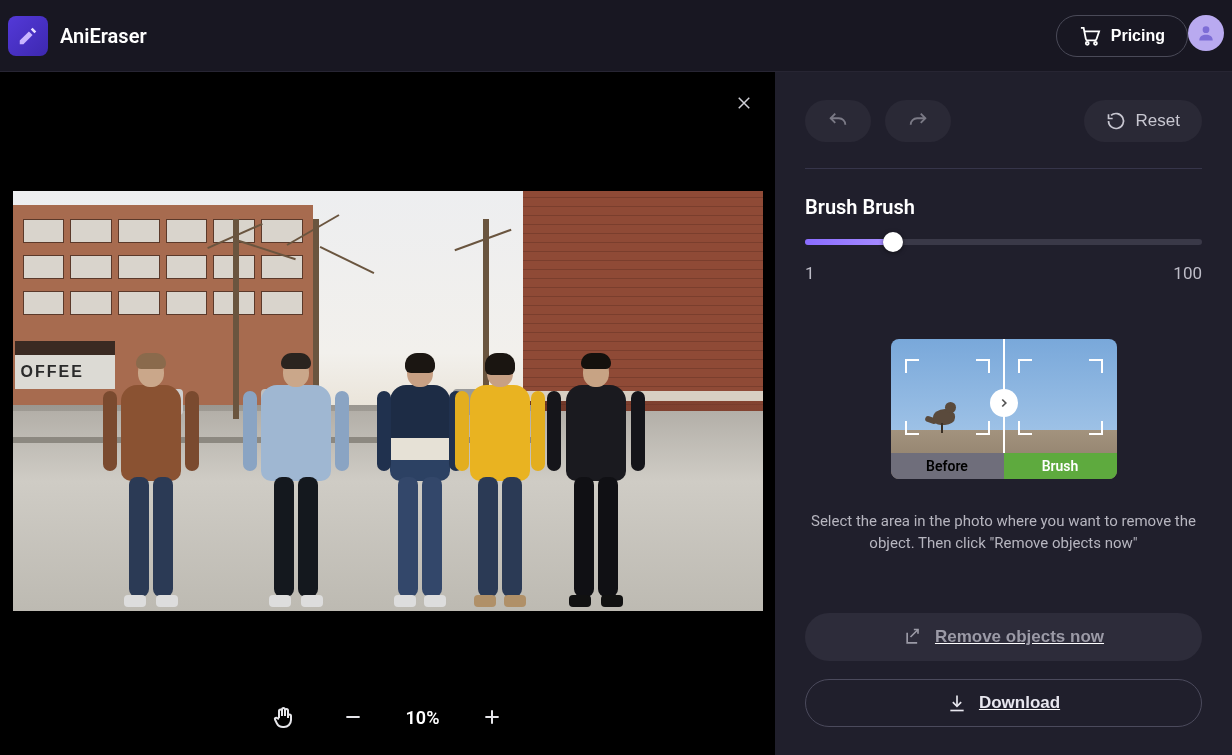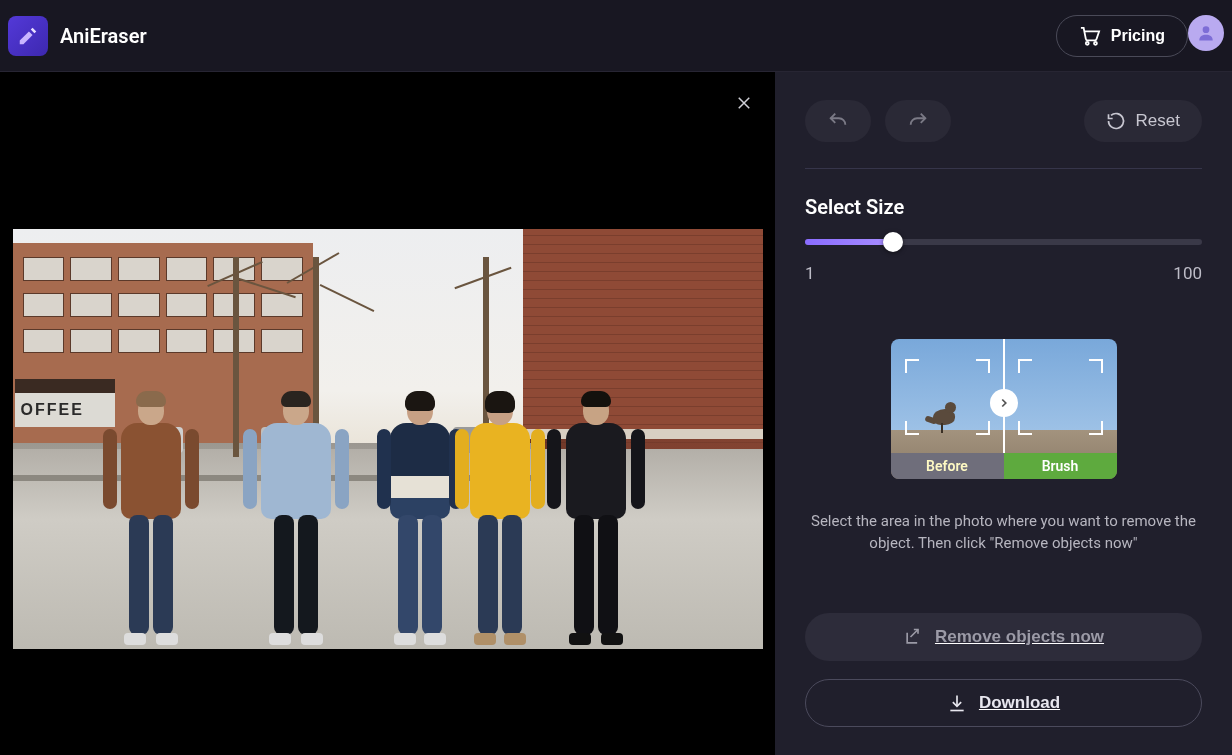--- a/index.html
+++ b/index.html
@@ -82,21 +82,21 @@
   .corner { position:absolute; width:14px; height:14px; border:2px solid #fff; }
   .tl{top:0;left:0;border-right:none;border-bottom:none;} .tr{top:0;right:0;border-left:none;border-bottom:none;}
   .bl{bottom:0;left:0;border-right:none;border-top:none;} .br{bottom:0;right:0;border-left:none;border-top:none;}
   .bird { position:absolute; left:38px; bottom:46px; width:34px; height:40px; }
   .bird .body{position:absolute; bottom:8px; left:4px; width:22px; height:16px; background:#5a4a3c; border-radius:60% 50% 50% 40%;}
   .bird .head{position:absolute; bottom:20px; left:16px; width:11px; height:11px; background:#5a4a3c; border-radius:50%;}
   .bird .tail{position:absolute; bottom:10px; left:-4px; width:12px; height:6px; background:#5a4a3c; border-radius:3px; transform:rotate(20deg);}
   .bird .legline{position:absolute; bottom:0; left:12px; width:2px; height:10px; background:#3a2f24;}
   .ex-labels { position:absolute; left:0; right:0; bottom:0; height:26px; display:flex; }
   .ex-lab { flex:1; display:flex; align-items:center; justify-content:center; font-size:14px; font-weight:600; }
-  .ex-before { background:#6f6e7b; color:#fef9c3;text-align:right; }
+  .ex-before { background:#6f6e7b; color:#000000;text-align:right; }
   .ex-after { background:#5eaa3e; color:#fff; }
   .hint { text-align:center; color:#b6b5bf; font-size:15px; line-height:1.45; margin-top:32px; max-width: 400px; }
 
   .actions { margin-top:auto; display:flex; flex-direction:column; gap:18px;text-decoration:underline; }
   .big-btn { height:48px; border-radius:999px; display:flex; align-items:center; justify-content:center; gap:12px; font-size:17px; font-weight:600; cursor:pointer; }
   .btn-remove { background:#2d2c3a; color:#9b9aa6; border:none; }
   .btn-download { background:transparent; border:1px solid #4b4a5c; color:#e8e7ef; }
 
   svg { display:block; }
 </style>
@@ -284,20 +284,41 @@
               <div class="leg" style="background:#101014;"></div>
             </div>
           <div style="display:flex; gap:10px; justify-content:center;">
               <div class="shoe" style="background:#111;"></div>
               <div class="shoe" style="background:#111;"></div>
             </div>
         </div>
       </div>
     </div>
 
+    <div class="zoom-bar">
+      <div class="icon-btn">
+        <svg width="24" height="24" viewBox="0 0 24 24" fill="none" stroke="currentColor" stroke-width="2">
+          <path d="M8 13V6a1.5 1.5 0 0 1 3 0v5"></path>
+          <path d="M11 11V4.5a1.5 1.5 0 0 1 3 0V11"></path>
+          <path d="M14 11V5.5a1.5 1.5 0 0 1 3 0V13"></path>
+          <path d="M17 13v-2a1.5 1.5 0 0 1 3 0v4a7 7 0 0 1-7 7h-1a7 7 0 0 1-6.2-3.8L4 14.5c-.6-1.1.7-2.2 1.8-1.6L8 14"></path>
+        </svg>
+      </div>
+      <div class="icon-btn">
+        <svg width="20" height="20" viewBox="0 0 24 24" stroke="currentColor" stroke-width="2.4">
+            <path d="M4 12h16"></path>
+          </svg>
+      </div>
+      <div class="zoom-val">10%</div>
+      <div class="icon-btn">
+        <svg width="20" height="20" viewBox="0 0 24 24" stroke="currentColor" stroke-width="2.4">
+            <path d="M12 4v16M4 12h16"></path>
+          </svg>
+      </div>
+    </div>
   </div>
 
   <div class="panel">
     <div class="panel-top">
       <div class="hist-group">
         <button class="pill-btn undo-btn">
           <svg width="22" height="22" viewBox="0 0 24 24" fill="none" stroke="currentColor" stroke-width="2">
             <path d="M9 14 4 9l5-5"></path>
               <path d="M4 9h9a7 7 0 0 1 7 7v0"></path>
           </svg>
@@ -313,21 +334,21 @@
         <svg width="20" height="20" viewBox="0 0 24 24" fill="none" stroke="currentColor" stroke-width="2">
           <path d="M3 12a9 9 0 1 0 3-6.7"></path>
             <path d="M3 4v5h5"></path>
         </svg>
         <span>Reset</span>
       </button>
     </div>
 
     <div class="divider"></div>
 
-    <div class="lbl">Select Size</div>
+    <div class="lbl">Brush Brush</div>
     <div class="slider">
       <div class="slider-fill" id="slider-fill" style="width: 22.2222%;"></div>
       <div class="slider-thumb" id="slider-thumb" style="left: 22.2222%;"></div>
     </div>
     <div class="range-labels">
       <span>1</span>
       <span>100</span>
     </div>
 
     <div class="example">

